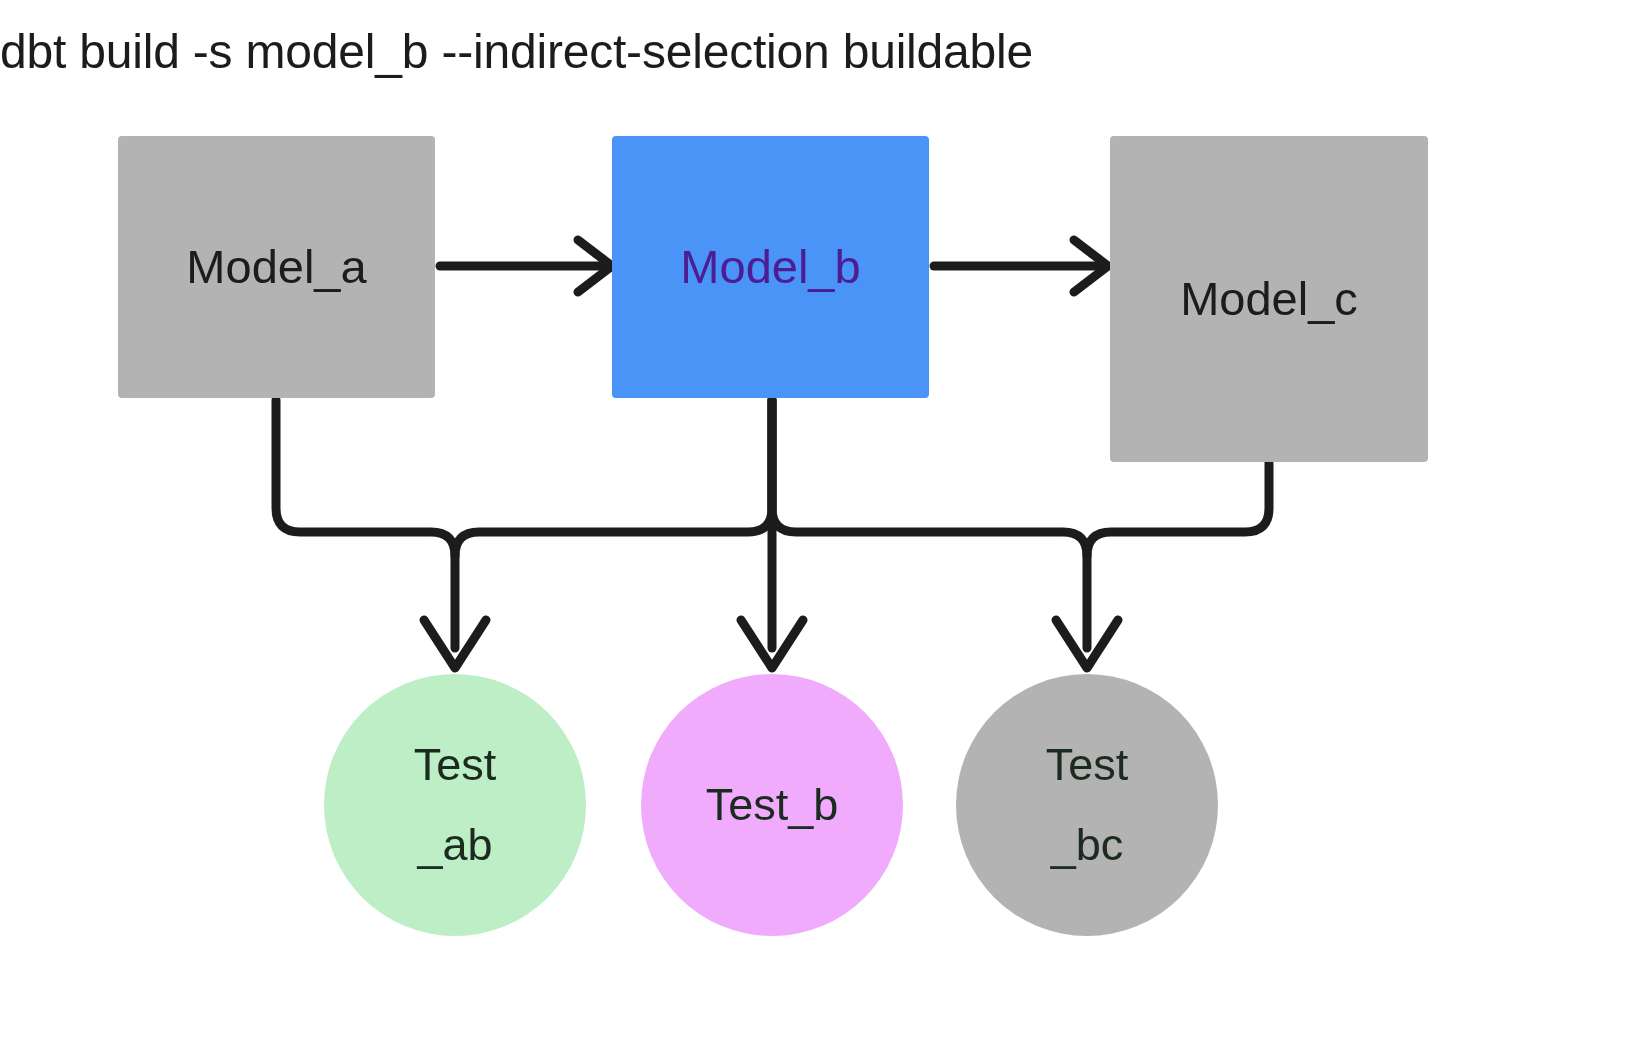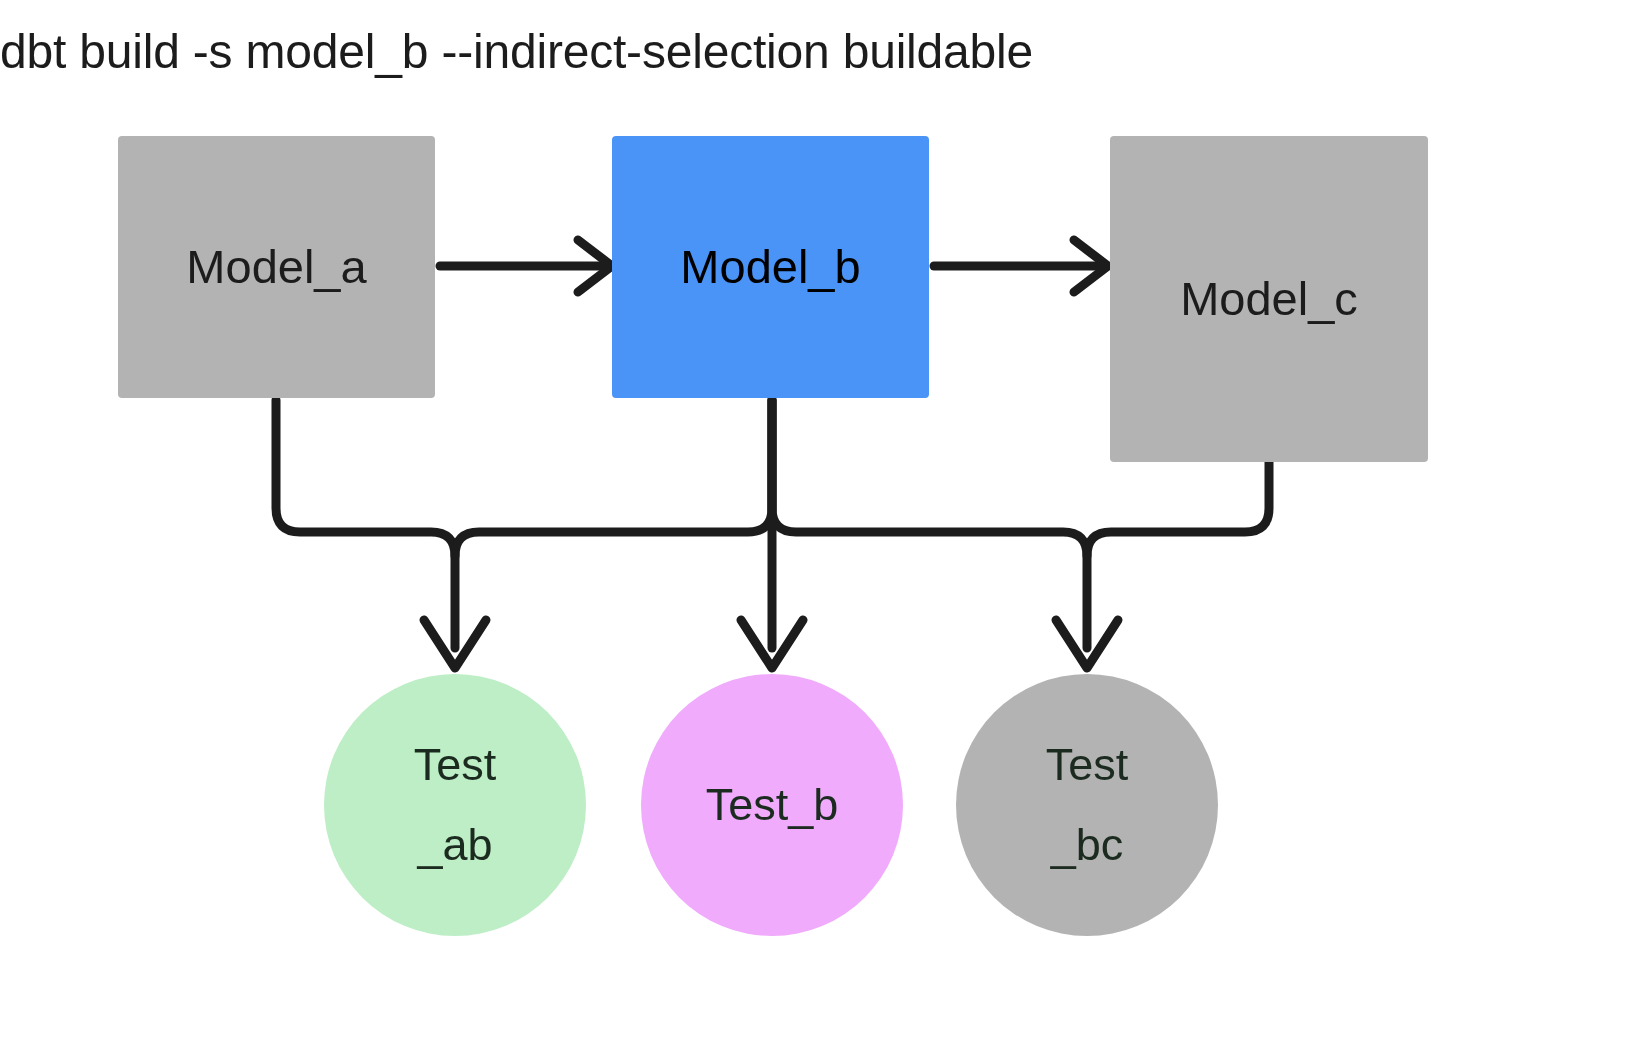--- a/index.html
+++ b/index.html
@@ -133,21 +133,21 @@
     <g>
       <path class="edge-path" d="M 1269 400 L 1269 508 Q 1269 532 1245 532 L 1111 532 Q 1087 532 1087 556"></path>
     </g>
   </svg>
 
   <div class="model-node" style="left:118px; top:136px; width:317px; height:262px; background:#b3b3b3;">
     <span class="model-label" style="color:#1c1c1c;">Model_a</span>
   </div>
 
   <div class="model-node" style="left:612px; top:136px; width:317px; height:262px; background:#4a94f8;">
-    <span class="model-label" style="color:#000000;">Model_b</span>
+    <span class="model-label" style="color:#4c1d95;">Model_b</span>
   </div>
 
   <div class="model-node" style="left:1110px; top:136px; width:318px; height:326px; background:#b3b3b3;">
     <span class="model-label" style="color:#1c1c1c;">Model_c</span>
   </div>
 
   <div class="test-node" style="left:324px; top:674px; width:262px; height:262px; background:#bdeec5;">
     <span class="test-label">Test
 _ab</span>
   </div>

